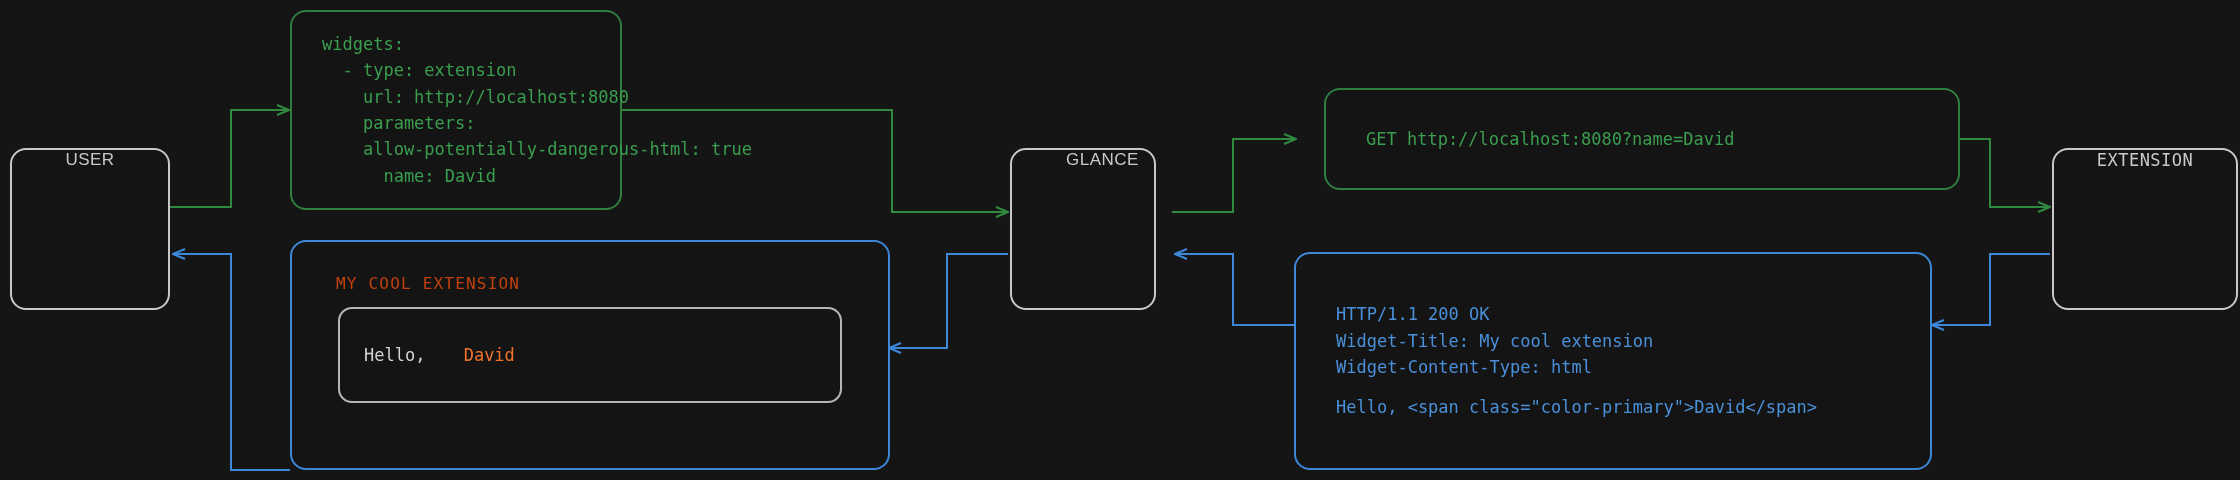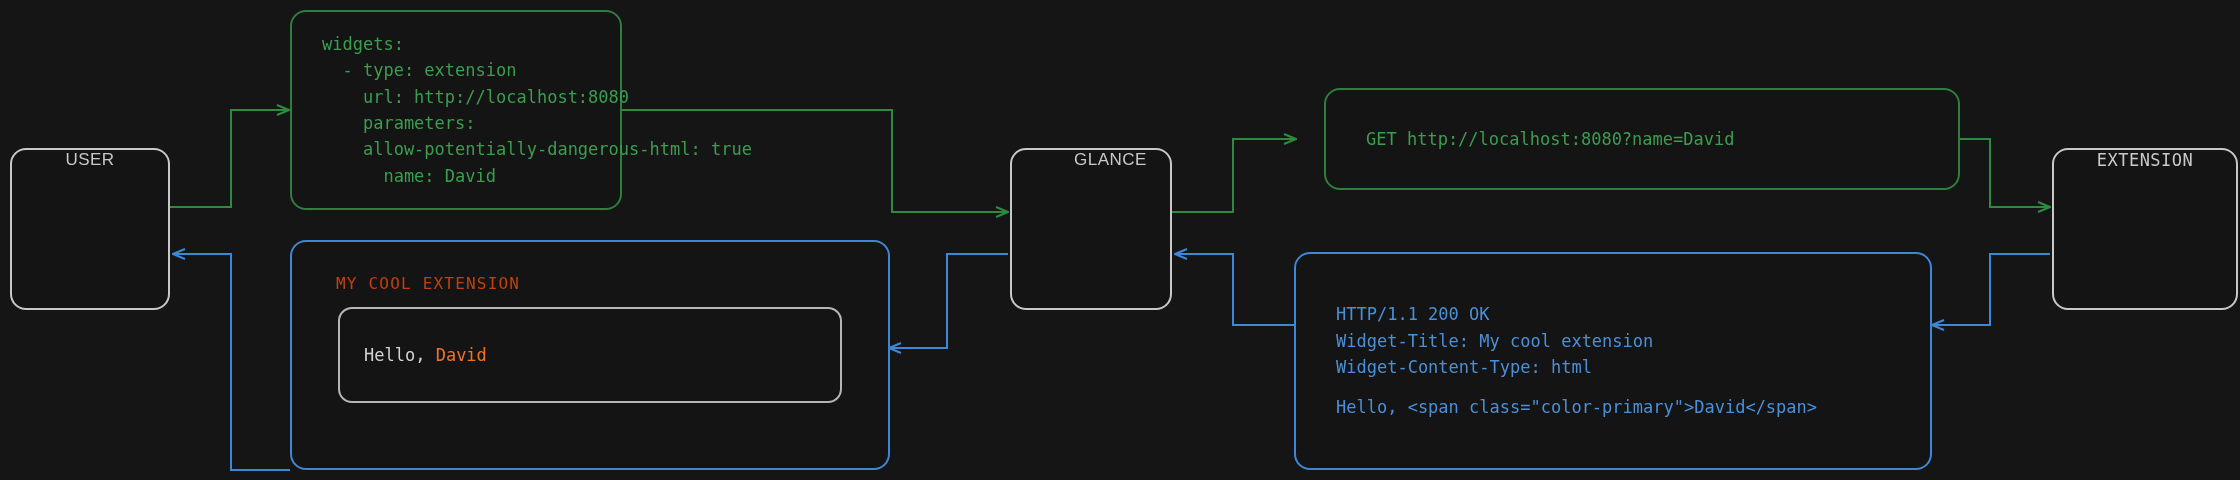--- a/index.html
+++ b/index.html
@@ -64,20 +64,21 @@
     letter-spacing:1.2px;
     margin:8px 0 14px 14px;
   }
   .widget-inner {
     border:2px solid #b6b6b6;
     border-radius:14px;
     padding:26px 24px;
     height:96px;
     display:flex; align-items:center;
     margin:0 16px 0 16px;
+    gap:28px;
   }
   .widget-text {
     font-family:"DejaVu Sans Mono", monospace;
     font-size:17px;
     color:#d3d3d3;
     white-space:pre;
   }
   .accent { color:#ef7429; }
 </style>
 </head>
@@ -109,21 +110,21 @@
 
     <path d="M1008,254 L947,254 L947,348 L889,348" fill="none" stroke="#3d87d8" stroke-width="2" marker-end="url(#ah-blue)"></path>
 
     <path d="M290,470 L231,470 L231,254 L173,254" fill="none" stroke="#3d87d8" stroke-width="2" marker-end="url(#ah-blue)"></path>
   </svg>
 
   <div class="node" style="left:10px; top:148px; width:160px; height:162px;">
     <span class="node-label sans">USER</span>
   </div>
 
-  <div class="node" style="left:1010px; top:148px; width:162px; height:162px;padding-left:39px;">
+  <div class="node" style="left:1010px; top:148px; width:146px; height:162px;padding-left:39px;">
     <span class="node-label sans">GLANCE</span>
   </div>
 
   <div class="node" style="left:2052px; top:148px; width:186px; height:162px;">
     <span class="node-label mono">EXTENSION</span>
   </div>
 
   <div class="codebox green" style="left:290px; top:10px; width:332px; height:200px;">
     <div class="code-line green">widgets:</div>
     <div class="code-line green">  - type: extension</div>

